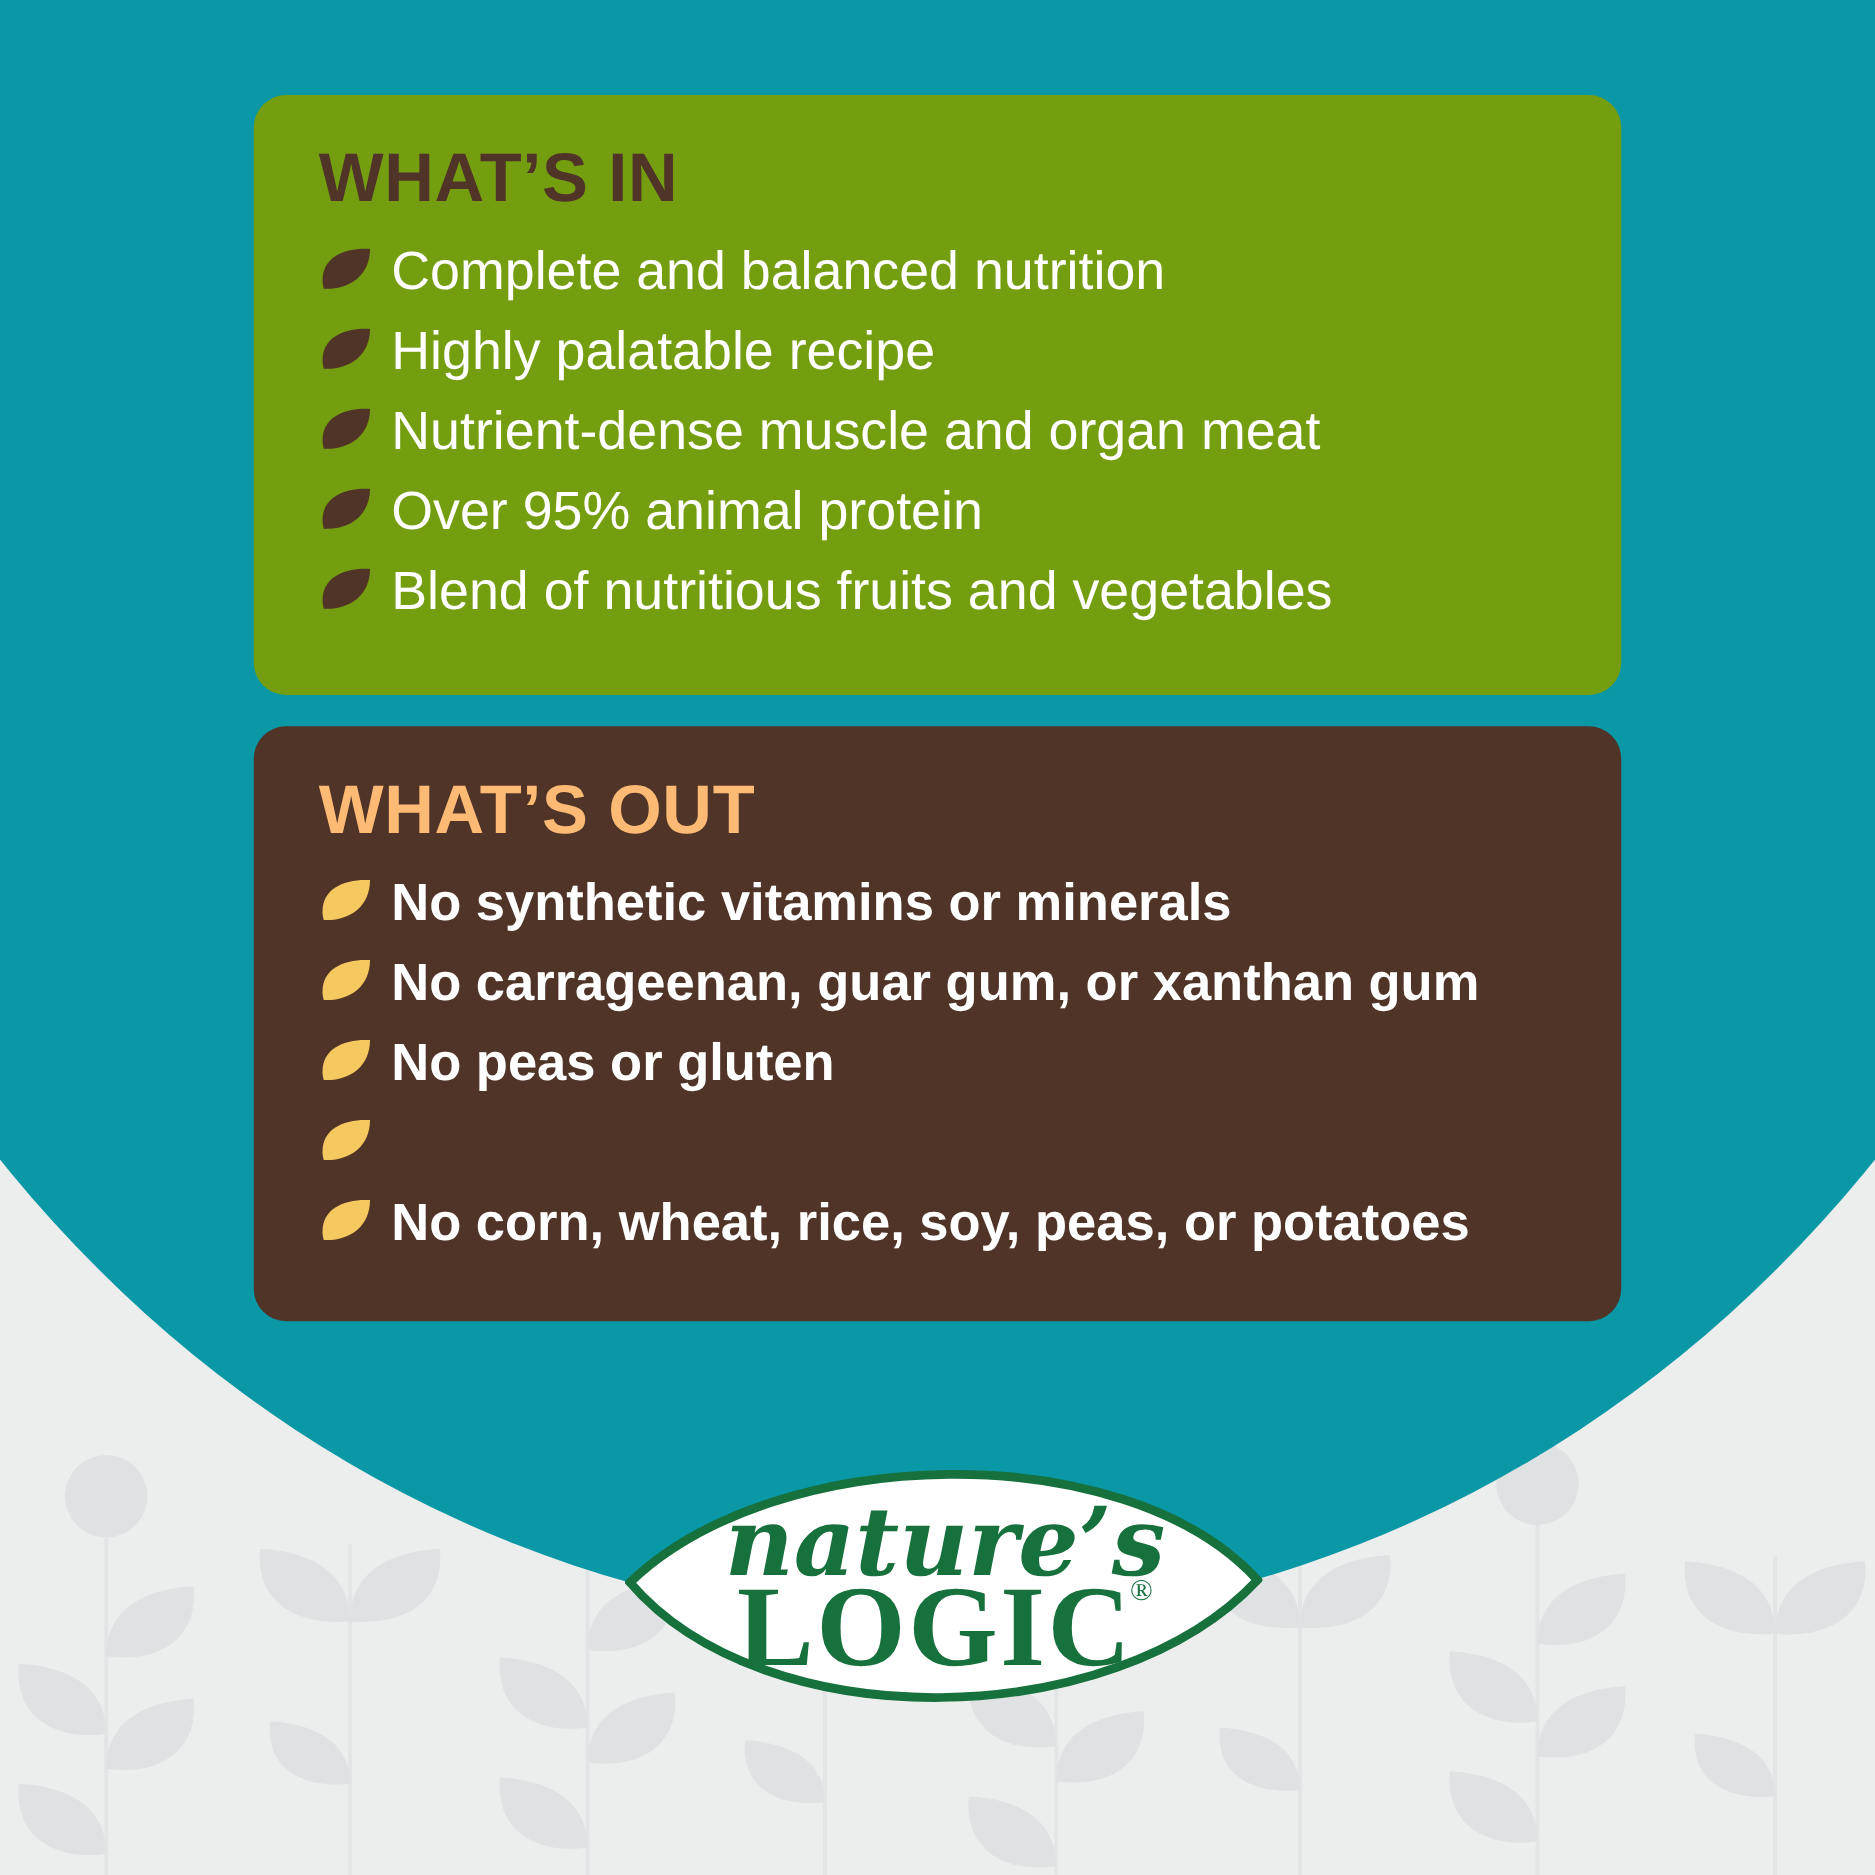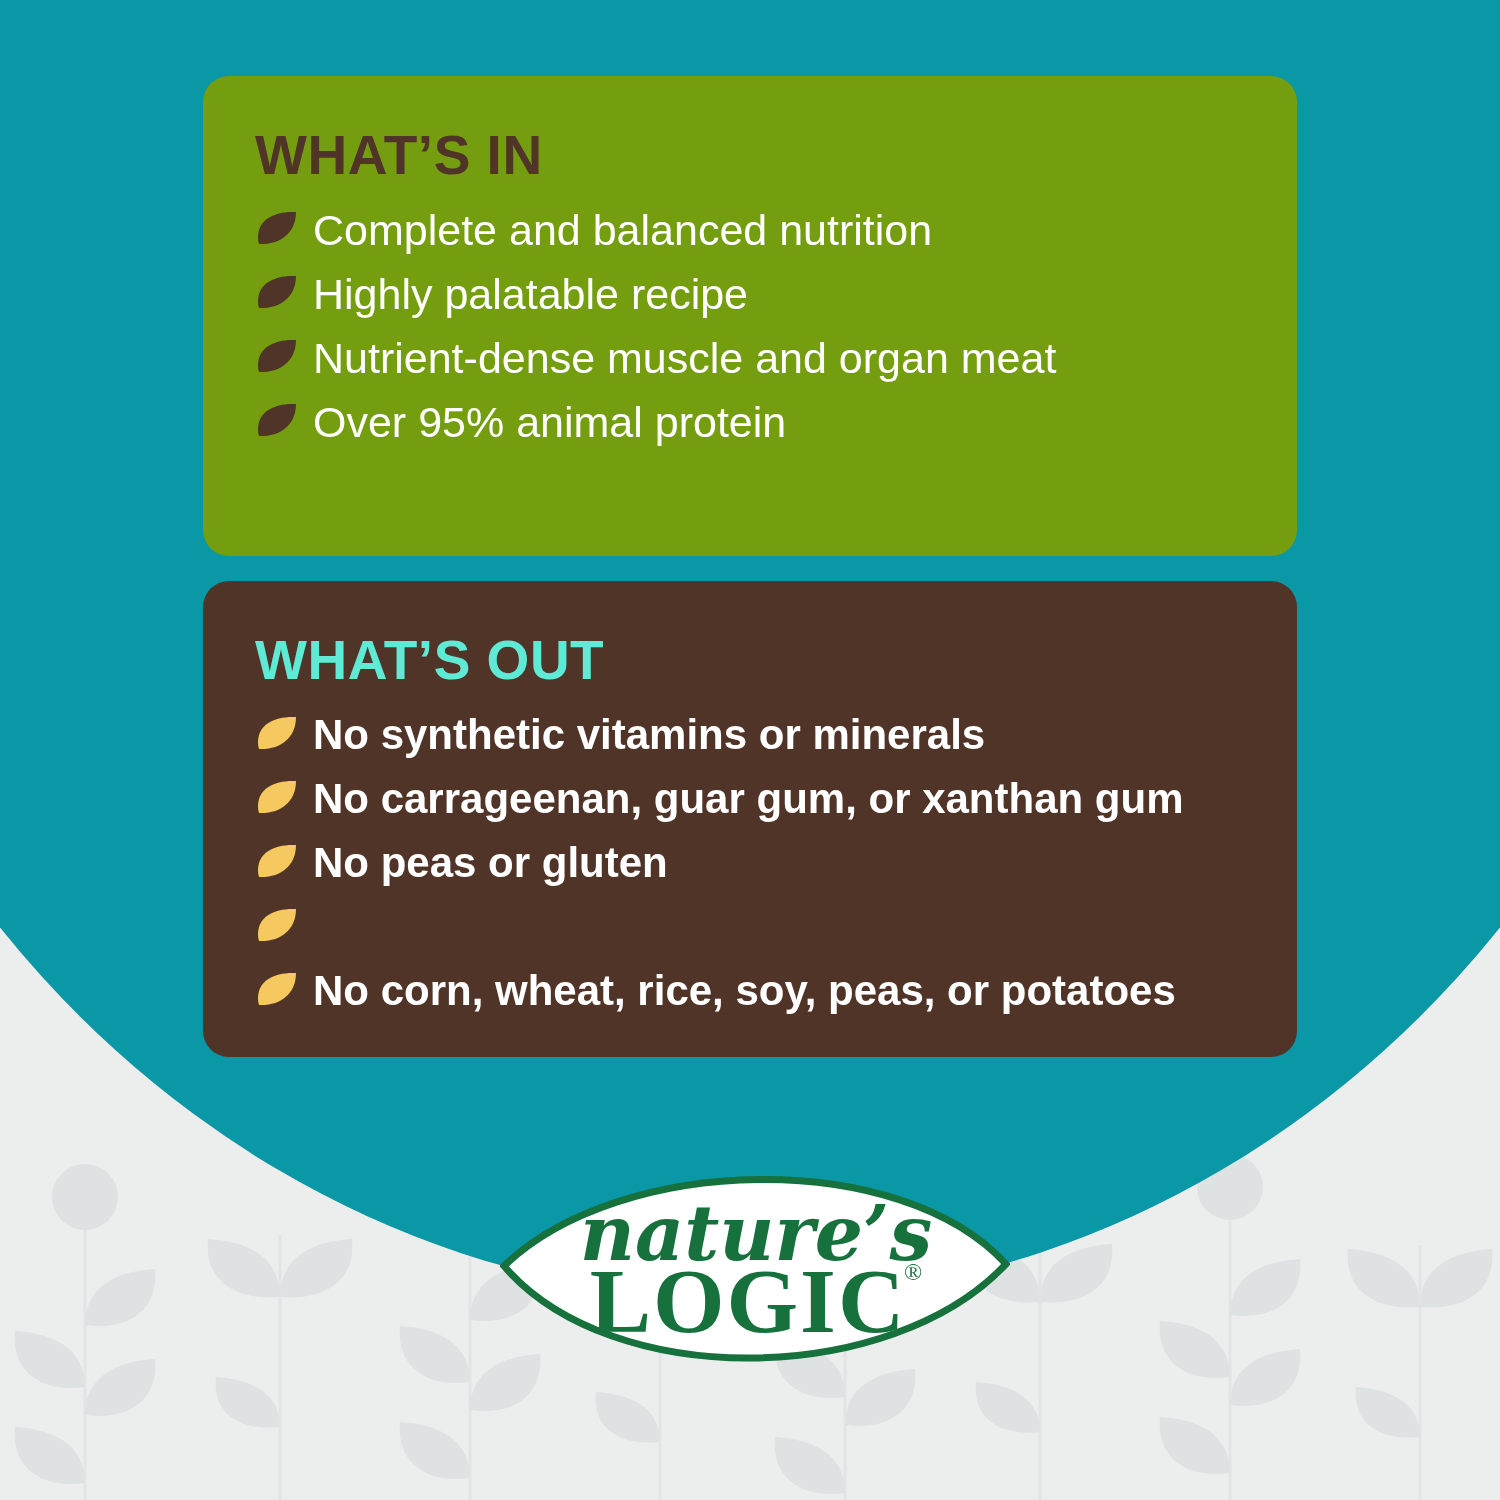--- a/index.html
+++ b/index.html
@@ -57,28 +57,28 @@
     padding: 38px 46px 30px 52px;
   }
   #card-out {
     top: 581px;
     height: 476px;
     background: #503428;
     padding: 38px 46px 30px 52px;
   }
 
   .card-title {
-    margin: 13px 0 22px 0;
+    margin: 0 0 22px 0;
     font-size: 55px;
     font-weight: bold;
     letter-spacing: 0.5px;
     line-height: 1.05;
   }
   #title-in { color: #503428; }
-  #title-out { color: #5eead4; }
+  #title-out { color: #fdba74; }
 
   .bullet-list {
     list-style: none;
     margin: 0;
     padding: 0;
   }
   .bullet-item {
     display: flex;
     align-items: flex-start;
     margin-bottom: 12px;
@@ -185,20 +185,26 @@
           <path d="M3,30 C3,12 20,4 41,5 C41,26 25,38 4,37 C3.4,35 3,32.5 3,30 Z" fill="#503428"></path>
         </svg>
         <span class="bullet-text">Nutrient-dense muscle and organ meat</span>
       </li>
       <li class="bullet-item">
         <svg class="bullet-leaf" viewBox="0 0 44 44" aria-hidden="true">
           <path d="M3,30 C3,12 20,4 41,5 C41,26 25,38 4,37 C3.4,35 3,32.5 3,30 Z" fill="#503428"></path>
         </svg>
         <span class="bullet-text">Over 95% animal protein</span>
       </li>
+      <li class="bullet-item">
+        <svg class="bullet-leaf" viewBox="0 0 44 44" aria-hidden="true">
+          <path d="M3,30 C3,12 20,4 41,5 C41,26 25,38 4,37 C3.4,35 3,32.5 3,30 Z" fill="#503428"></path>
+        </svg>
+        <span class="bullet-text">Blend of nutritious fruits and vegetables</span>
+      </li>
     </ul>
   </section>
 
   <section class="card" id="card-out">
     <h2 class="card-title" id="title-out">WHAT’S OUT</h2>
     <ul class="bullet-list">
       <li class="bullet-item">
         <svg class="bullet-leaf" viewBox="0 0 44 44" aria-hidden="true">
           <path d="M3,30 C3,12 20,4 41,5 C41,26 25,38 4,37 C3.4,35 3,32.5 3,30 Z" fill="#f5c960"></path>
         </svg>

